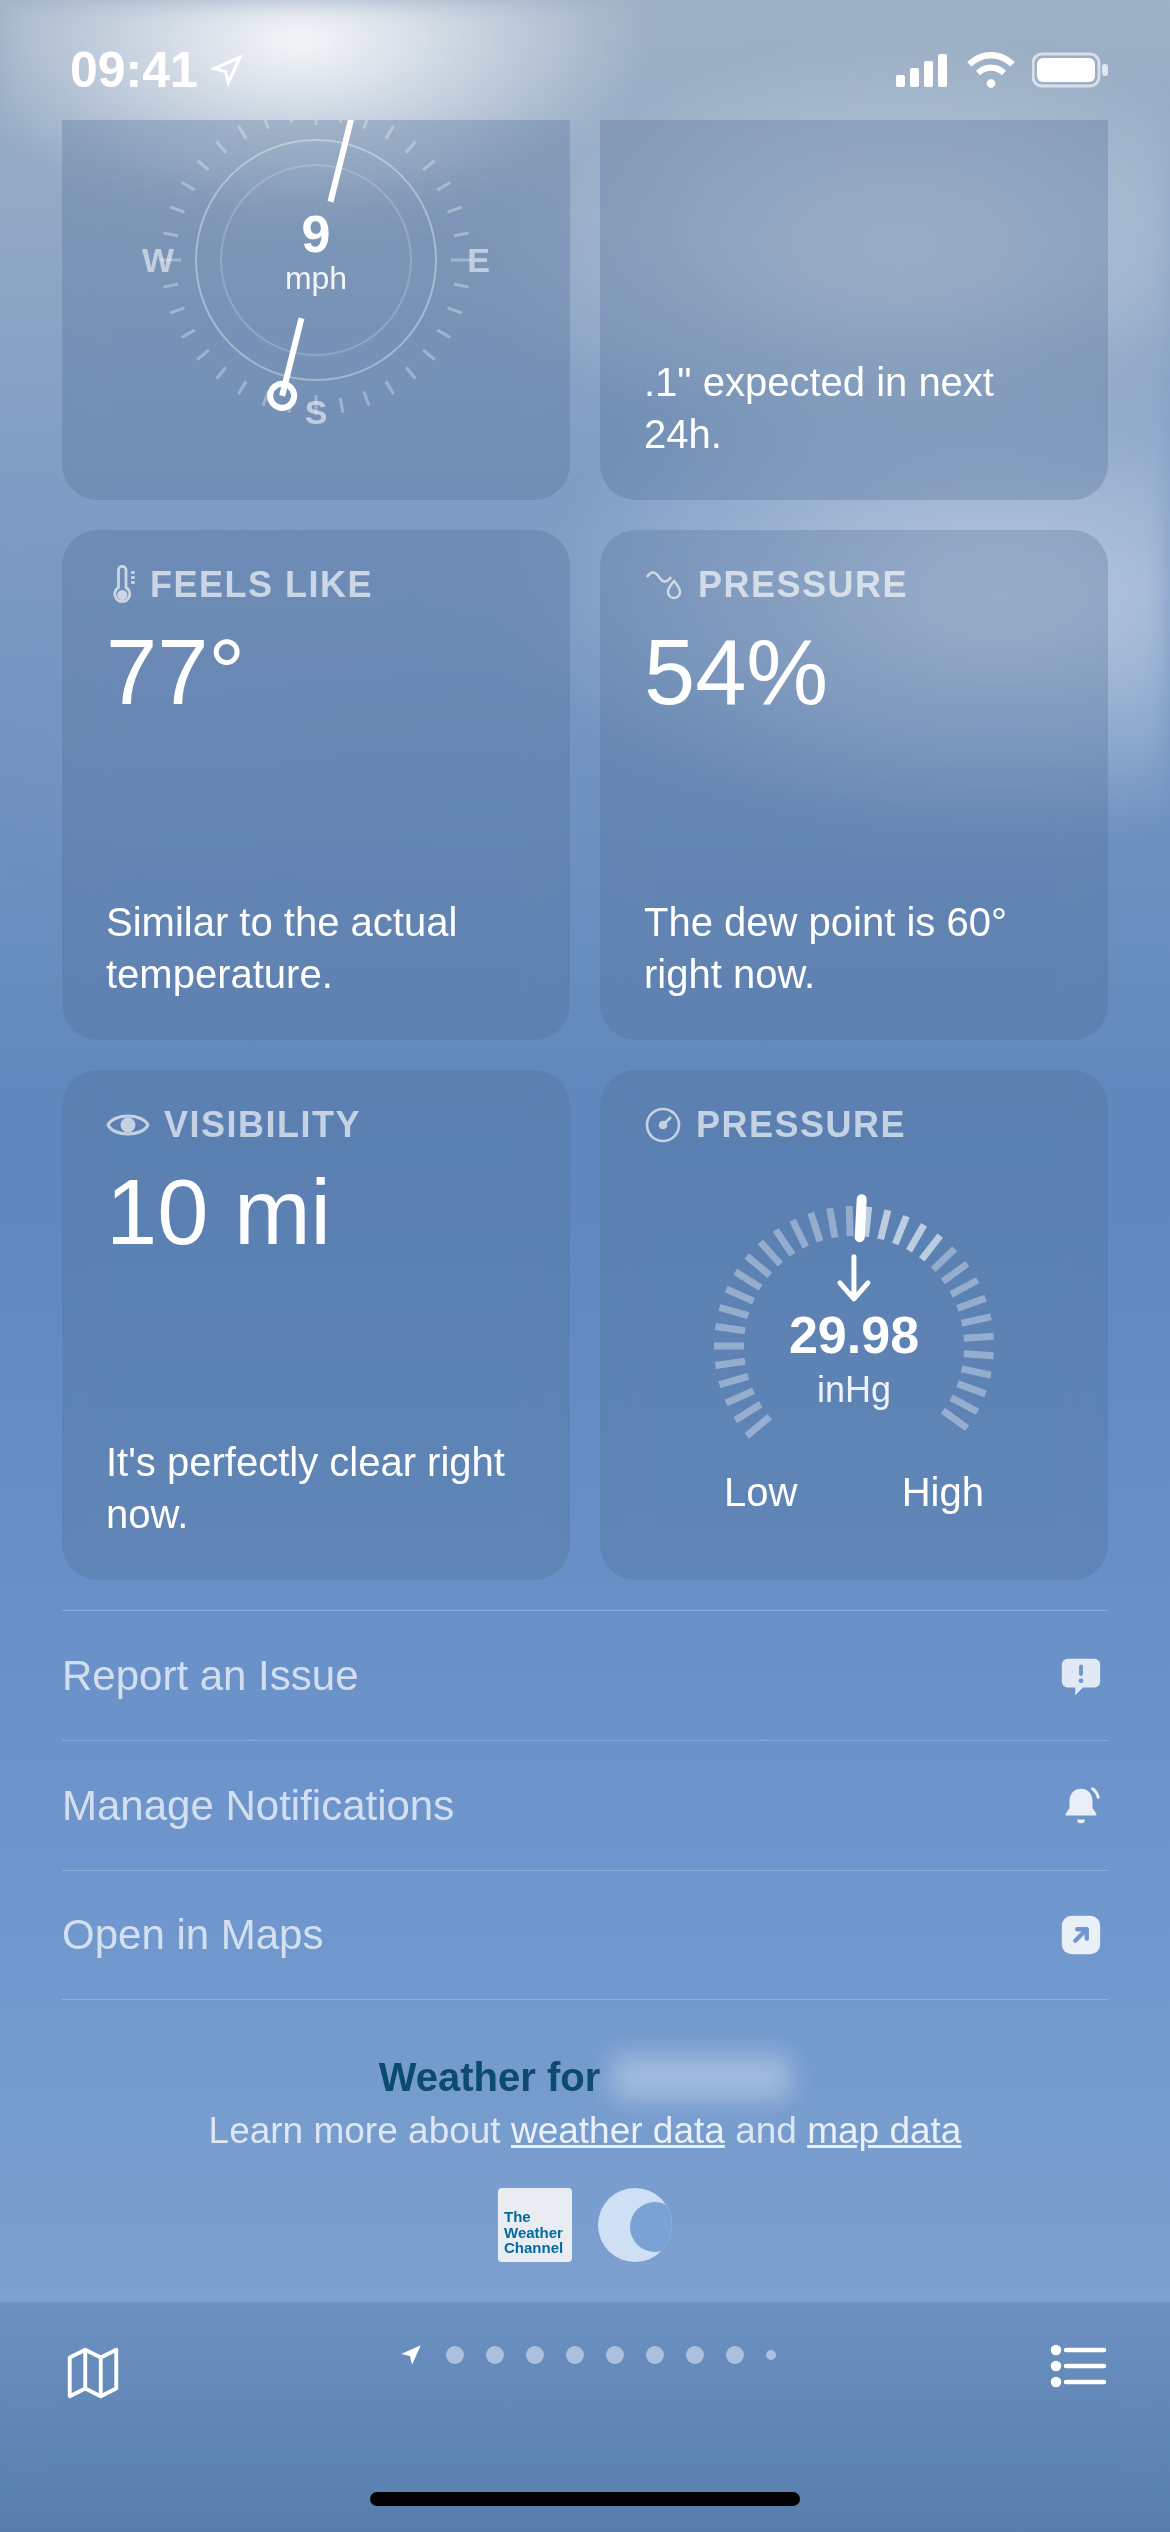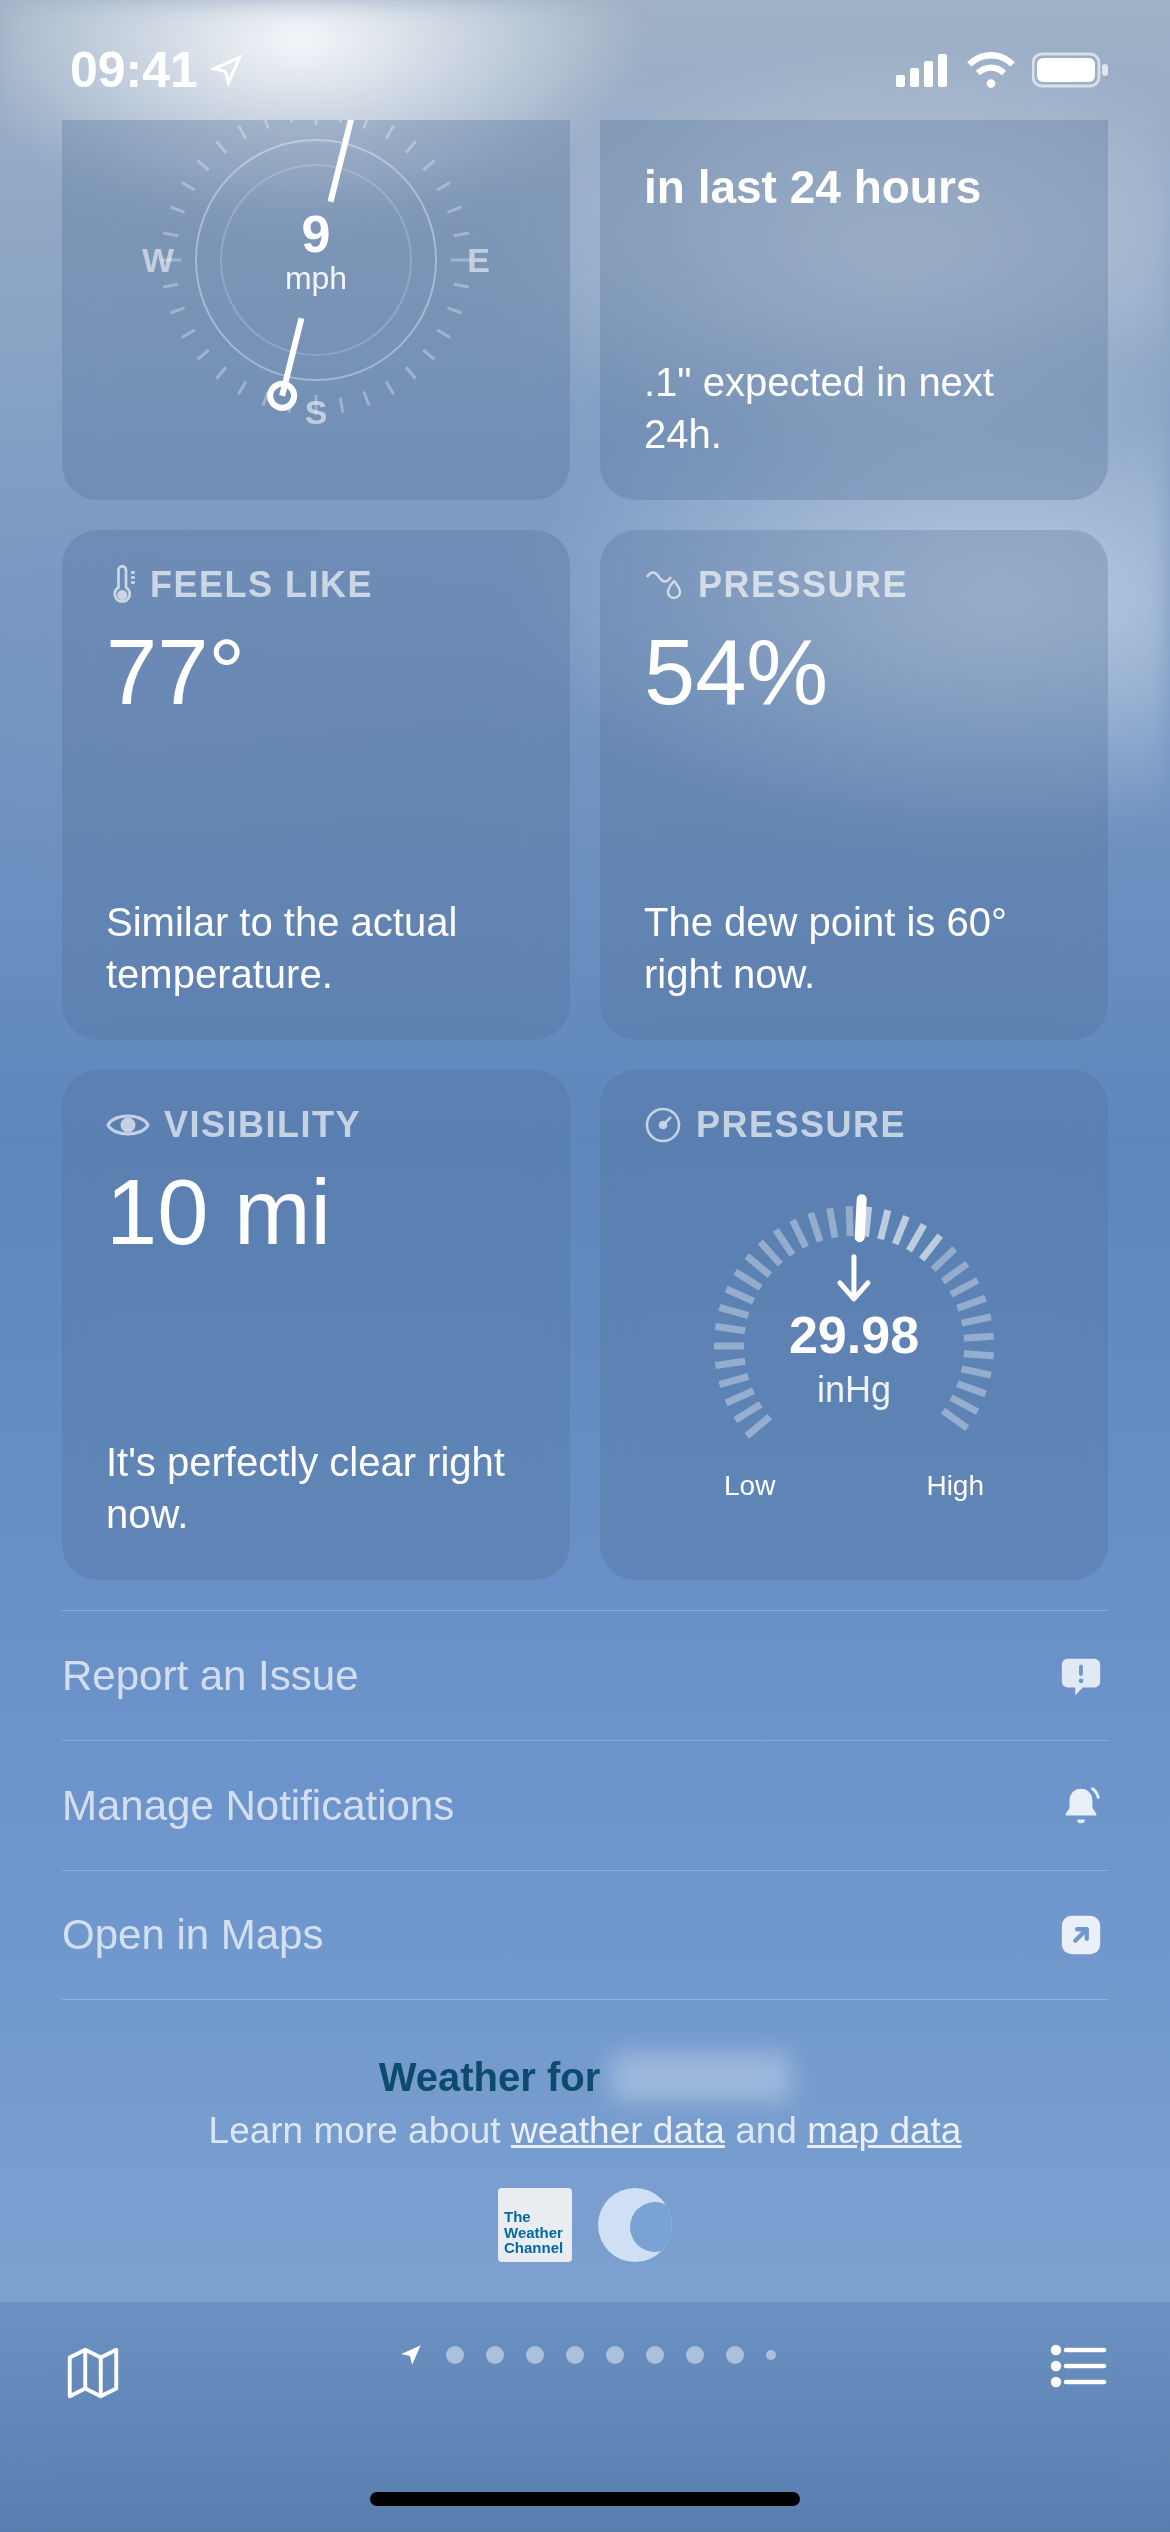--- a/index.html
+++ b/index.html
@@ -68,21 +68,21 @@
   .rain-top .bigline { font-size:46px; font-weight:600; line-height:1.2; margin-top:40px; margin-bottom: 10px;}
   .rain-top .card-foot { font-size:40px;}
 
   
   .press-body { display:flex; flex-direction:column; align-items:center; flex:1; }
   .gauge { position:relative; width: 360px; height: 300px; }
   .gauge .center { position:absolute; top:50%; left:50%; transform:translate(-50%,-40%); text-align:center;}
   .gauge .center .arrow { font-size:56px; line-height:0.5; }
   .gauge .center .val { font-size:52px; font-weight:600; }
   .gauge .center .unit { font-size:36px; opacity:0.9; margin-top:4px;}
-  .press-labels { display:flex; justify-content:space-between; width:260px; font-size:28px; margin-top:4px; font-weight:400;}
+  .press-labels { display:flex; justify-content:space-between; width:260px; font-size:40px; margin-top:4px; font-weight:400;}
 
   
   .action-list { margin-top: 30px; }
   .action-row {
     display:flex; align-items:center; justify-content:space-between;
     height: 130px; border-top: 1.5px solid rgba(255,255,255,0.22);
     font-size: 42px; font-weight:400; color: rgba(255,255,255,0.7);
   }
   .action-row:last-of-type { border-bottom: 1.5px solid rgba(255,255,255,0.22); }
   .action-row .ic { width:54px; height:54px; display:flex; align-items:center; justify-content:center;}
@@ -214,21 +214,20 @@
           <div class="dir s">S</div>
           <div class="center-txt">
             <div class="sp">9</div>
             <div class="un">mph</div>
           </div>
         </div>
       </div>
     </div>
 
     <div class="card top rain-top">
-      <div class="bigline">in last 24 hours</div>
       <div class="card-foot">.1" expected in next 24h.</div>
     </div>
 
     <div class="card">
       <div class="card-head">
         <svg width="30" height="40" viewBox="0 0 24 32" fill="none" stroke="#fff" stroke-width="2.2">
             <path d="M10 4a3 3 0 0 1 6 0v14a6 6 0 1 1-6 0V4z"></path>
             <circle cx="13" cy="24" r="3" fill="#fff"></circle>
             <line x1="20" y1="6" x2="23" y2="6"></line>
             <line x1="20" y1="10" x2="23" y2="10"></line>

